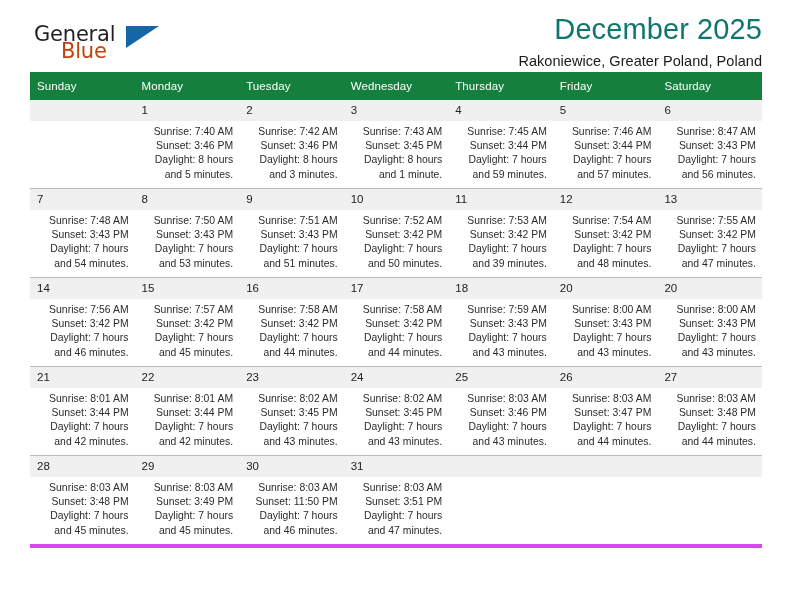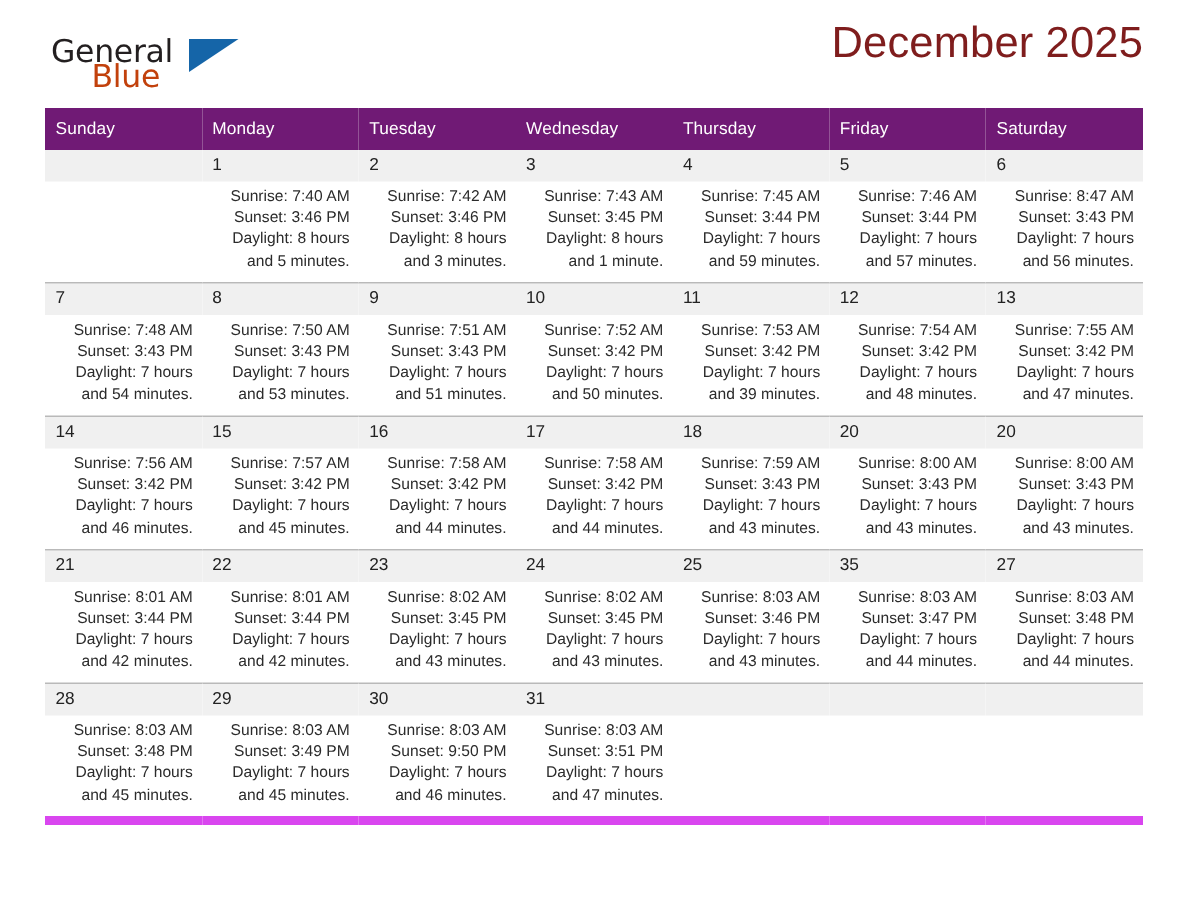--- a/index.html
+++ b/index.html
@@ -68,56 +68,56 @@
     border-bottom: 22px solid transparent;
   }
 
   .title-block {
     text-align: right;
     margin-top: 14px;
   }
   .month-title {
     font-size: 29px;
     font-weight: normal;
-    color: #7f1d1d;
+    color: #0f766e;
     line-height: 1.05;
     letter-spacing: 0.1px;
   }
   .location {
     font-size: 14.5px;
     color: #1a1a1a;
     margin-top: 9px;
     letter-spacing: 0.05px;
   }
 
   
   .calendar {
     margin: 0 30px;
     width: 732px;
     border-collapse: collapse;
     table-layout: fixed;
   }
   .calendar col { width: 104.57px; }
 
   thead th {
-    background: #701a75;
+    background: #15803d;
     color: #ffffff;
     font-size: 11.5px;
     font-weight: normal;
     text-align: left;
     padding: 5px 0 5px 7px;
     height: 18px;
     letter-spacing: 0.1px;
   }
 
   tbody tr {
     border-bottom: 1px solid #b9b9b9;
   }
   tbody tr:last-child {
-    border-bottom: 6px solid #d946ef;
+    border-bottom: 4px solid #d946ef;
   }
 
   tbody td {
     vertical-align: top;
     padding: 0;
     height: 88px;
     background: #ffffff;
   }
 
   .daynum {
@@ -151,20 +151,21 @@
   <div class="header">
 
     <div class="brand">
       <span class="brand-general">General</span>
       <span class="brand-triangle"></span>
       <span class="brand-blue">Blue</span>
     </div>
 
     <div class="title-block">
       <div class="month-title">December 2025</div>
+      <div class="location">Rakoniewice, Greater Poland, Poland</div>
     </div>
 
   </div>
 
   <table class="calendar">
     <colgroup>
       <col>
         <col>
         <col>
         <col>
@@ -423,21 +424,21 @@
         <td>
           <div class="daynum">25</div>
           <div class="lines">
             <div>Sunrise: 8:03 AM</div>
             <div>Sunset: 3:46 PM</div>
             <div>Daylight: 7 hours</div>
             <div>and 43 minutes.</div>
           </div>
         </td>
         <td>
-          <div class="daynum">35</div>
+          <div class="daynum">26</div>
           <div class="lines">
             <div>Sunrise: 8:03 AM</div>
             <div>Sunset: 3:47 PM</div>
             <div>Daylight: 7 hours</div>
             <div>and 44 minutes.</div>
           </div>
         </td>
         <td>
           <div class="daynum">27</div>
           <div class="lines">
@@ -465,21 +466,21 @@
             <div>Sunrise: 8:03 AM</div>
             <div>Sunset: 3:49 PM</div>
             <div>Daylight: 7 hours</div>
             <div>and 45 minutes.</div>
           </div>
         </td>
         <td>
           <div class="daynum">30</div>
           <div class="lines">
             <div>Sunrise: 8:03 AM</div>
-            <div>Sunset: 9:50 PM</div>
+            <div>Sunset: 11:50 PM</div>
             <div>Daylight: 7 hours</div>
             <div>and 46 minutes.</div>
           </div>
         </td>
         <td>
           <div class="daynum">31</div>
           <div class="lines">
             <div>Sunrise: 8:03 AM</div>
             <div>Sunset: 3:51 PM</div>
             <div>Daylight: 7 hours</div>

